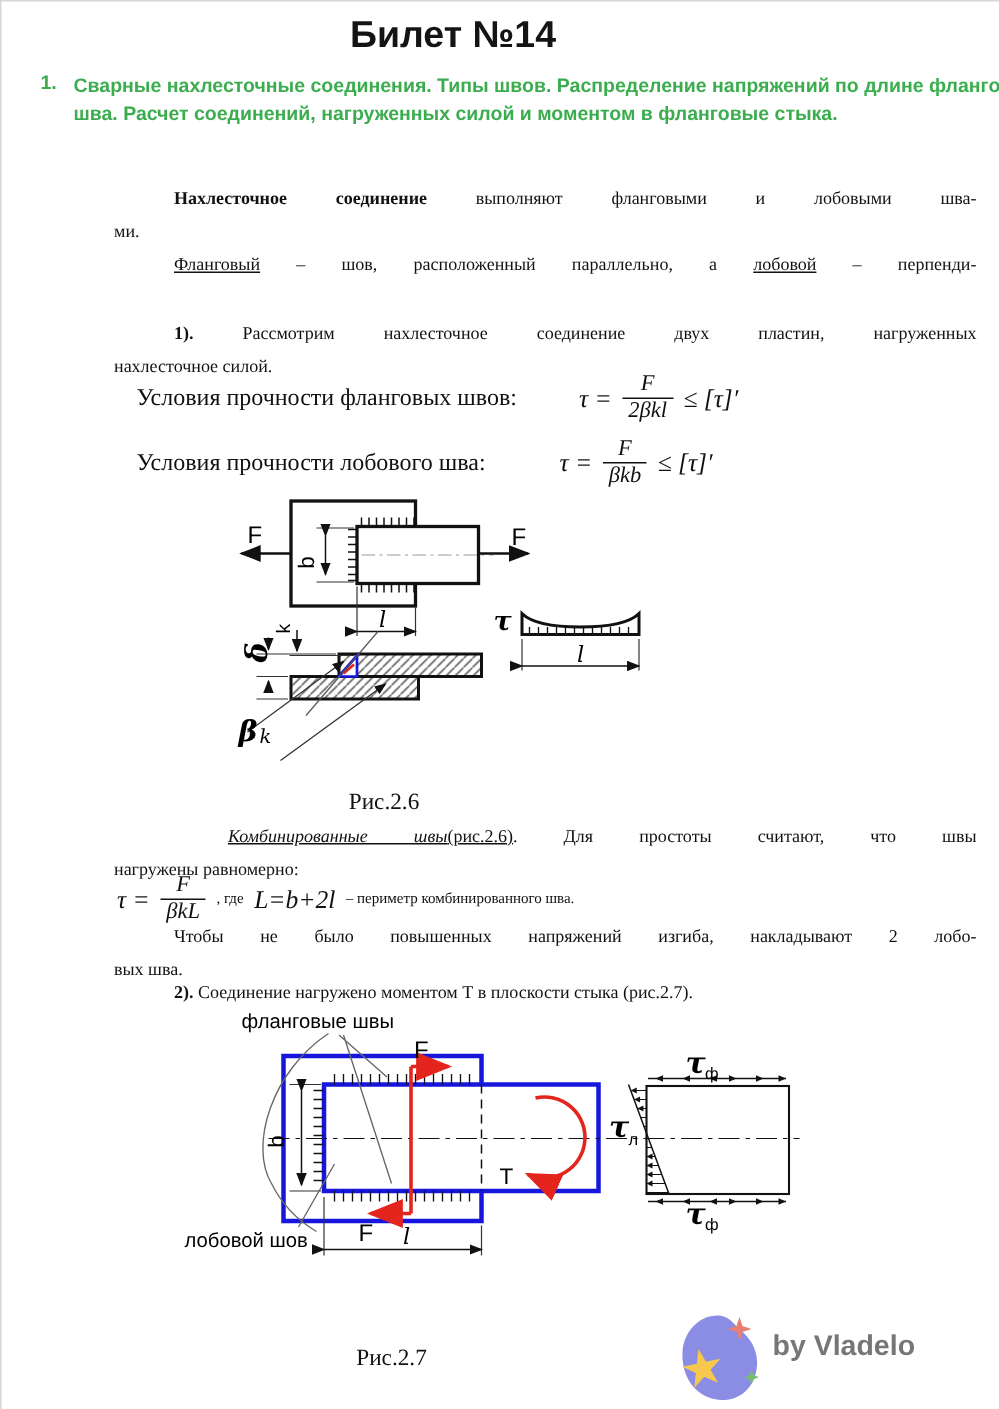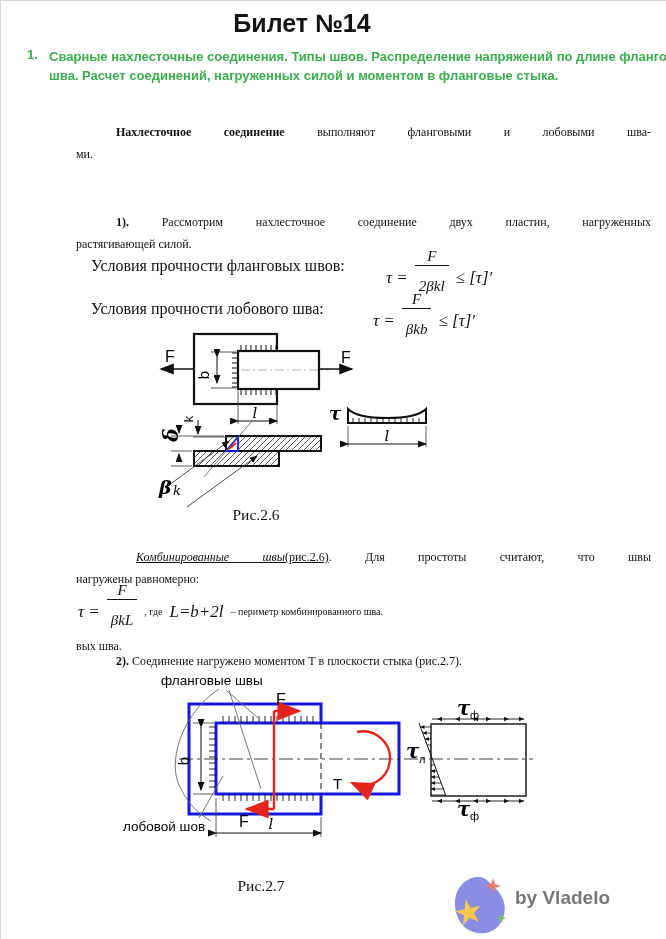--- a/index.html
+++ b/index.html
@@ -14,27 +14,27 @@
   .q-text{top:46px;left:48px;width:610px;font-family:"Liberation Sans",sans-serif;
           font-weight:700;font-size:13px;line-height:19px;color:#3bad4f;}
   .q-text div{white-space:nowrap;}
   .heading{top:81px;left:75px;width:412px;text-align:center;font-weight:700;font-size:17px;}
   .bodyline{left:75px;width:575px;font-size:12px;line-height:21px;height:22px;}
   .jline{text-align:justify;text-align-last:justify;}
   .ind40{text-indent:40px;}
   .ind60{text-indent:60px;}
   .b{font-weight:700;}
   .u{text-decoration:underline;}
-  .iu{font-style:italic;text-decoration:underline;}
+  .iu{font-style:italic;text-decoration:underline;margin-left:16px;}
   .condlabel{left:90px;font-size:16px;}
   .formula{display:flex;align-items:center;gap:7px;font-size:17px;font-style:italic;}
   .frac{display:inline-flex;flex-direction:column;align-items:center;font-size:15px;line-height:1.15;}
-  .frac .den{border-top:1.2px solid #111;padding:12px 4px;}
+  .frac .den{border-top:1.2px solid #111;padding:0 4px;}
   .f3tail{font-style:normal;font-size:10px;}
-  .caption{font-size:15.5px;width:230px;text-align:center;}
+  .caption{font-size:15.5px;width:230px;text-align:center;margin-top:20px;}
   .logo-text{font-family:"Liberation Sans",sans-serif;font-weight:700;font-size:19px;color:#767676;}
   svg text{font-family:"Liberation Sans",sans-serif;}
   svg text.ser{font-family:"DejaVu Serif",serif;}
 </style>
 </head>
 <body>
 
 <div id="page">
 
   <div class="abs title">Билет №14</div>
@@ -42,23 +42,24 @@
   <div class="abs q-num">1.</div>
   <div class="abs q-text">
     <div>Сварные нахлесточные соединения. Типы швов. Распределение напряжений по длине флангового</div>
     <div>шва. Расчет соединений, нагруженных силой и моментом в фланговые стыка.</div>
   </div>
 
 
   <div class="abs bodyline jline ind40" style="top:121px"><span class="b">Нахлесточное соединение</span><span> выполняют фланговыми и лобовыми шва-</span></div>
   <div class="abs bodyline" style="top:143px">ми.</div>
 
+  <div class="abs bodyline jline ind40" style="top:165px"><span class="u">Фланговый</span><span> – шов, расположенный параллельно, а </span><span class="u">лобовой</span><span> – перпенди-</span></div>
 
   <div class="abs bodyline jline ind40" style="top:211px"><span class="b">1).</span><span> Рассмотрим нахлесточное соединение двух пластин, нагруженных</span></div>
-  <div class="abs bodyline" style="top:233px">растягивающей силой.</div>
+  <div class="abs bodyline" style="top:233px">нахлесточное силой.</div>
 
   <div class="abs condlabel" style="top:256px">Условия прочности фланговых швов:</div>
   <div class="abs formula" style="left:385px;top:247px">
     <span>τ =</span>
     <span class="frac">
       <span class="num">F</span>
       <span class="den">2βkl</span>
     </span>
     <span>≤ [τ]′</span>
   </div>
@@ -133,20 +134,21 @@
     <span>τ =</span>
     <span class="frac">
       <span class="num">F</span>
       <span class="den">βkL</span>
     </span>
     <span class="f3tail">, где </span>
     <span>L=b+2l</span>
     <span class="f3tail"> – периметр комбинированного шва.</span>
   </div>
 
+  <div class="abs bodyline jline ind40" style="top:613px">Чтобы не было повышенных напряжений изгиба, накладывают 2 лобо-</div>
   <div class="abs bodyline" style="top:635px">вых шва.</div>
   <div class="abs bodyline ind40" style="top:650px"><span class="b">2).</span><span> Соединение нагружено моментом Т  в плоскости стыка (рис.2.7).</span></div>
 
   <svg class="abs" style="left:120px;top:668px" width="420" height="185" viewBox="0 0 420 185">
     <defs>
       <marker id="mb27" markerWidth="9" markerHeight="7" refX="8" refY="3.5" orient="auto">
         <path d="M0,0 L9,3.5 L0,7 Z" fill="#111"></path>
       </marker>
       <marker id="mr27" markerWidth="10" markerHeight="8" refX="9" refY="4" orient="auto">
         <path d="M0,0 L10,4 L0,8 Z" fill="#e4251d"></path>

